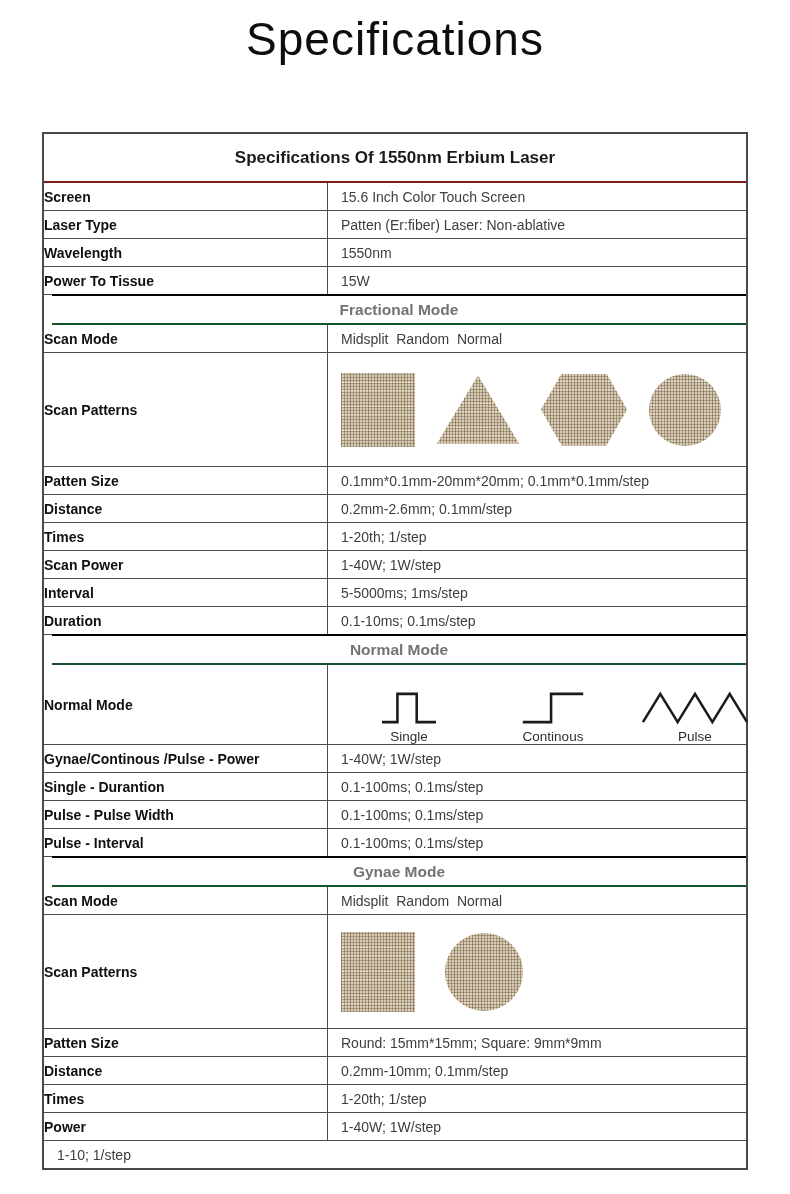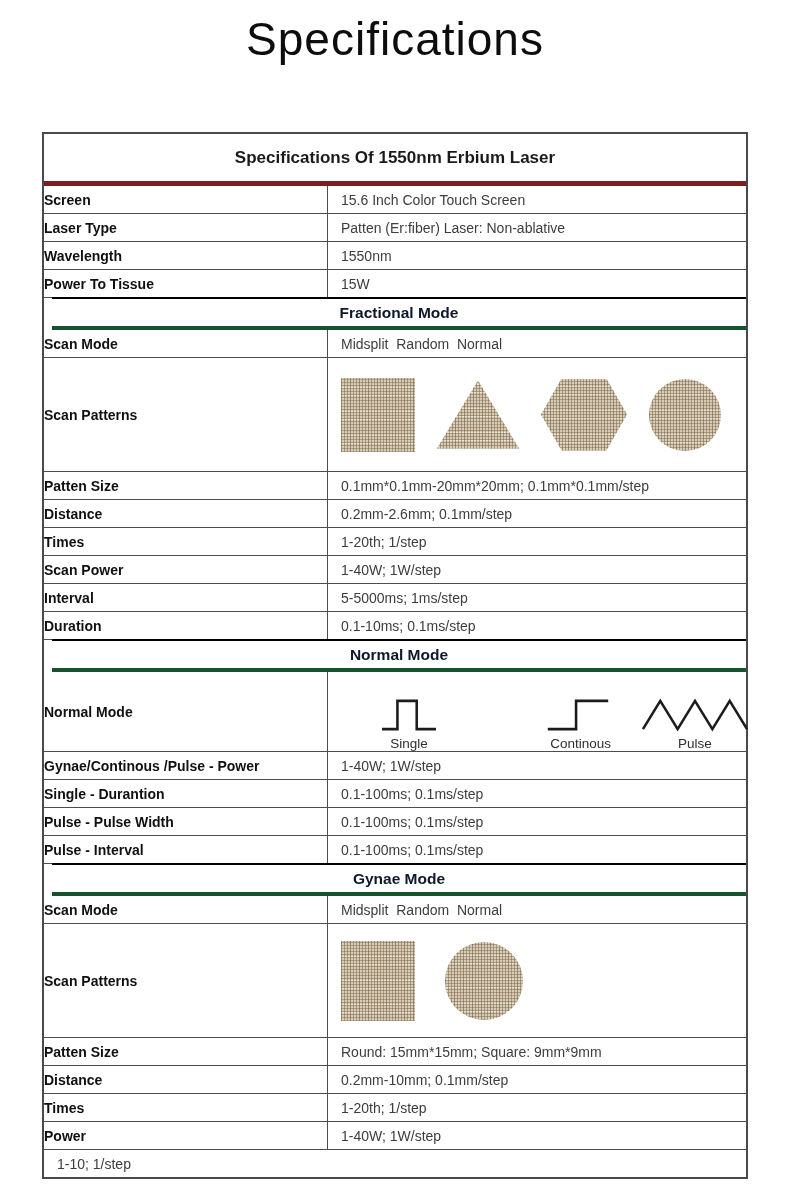--- a/index.html
+++ b/index.html
@@ -22,21 +22,21 @@
   .spec-table{
     width:702px;
     margin:66px auto 0 auto;
     border:2px solid #4a4a4a;
     background:#fff;
   }
   .t-header{
     height:47px;
     display:flex;align-items:center;justify-content:center;
     font-size:17px;font-weight:bold;color:#1a1a1a;
-    border-bottom:5px solid #7f1d1d;
+    border-bottom:2px solid #7f1d1d;
   }
   .t-row{
     display:grid;
     grid-template-columns:284px 1fr;
     border-bottom:1px solid #4d4d4d;
   }
   .t-row:last-child{border-bottom:none;}
   .cell{display:flex;align-items:center;min-height:27px;}
   .cell.label{
     border-right:1px solid #4d4d4d;
@@ -46,23 +46,23 @@
   }
   .cell.value{
     padding-left:13px;
     font-size:14px;
     color:#3d3d3d;
     white-space:pre-wrap;
   }
   .t-section{
     height:27px;
     display:flex;align-items:center;justify-content:center;
-    font-size:15.5px;font-weight:bold;color:#0f172a;
+    font-size:15.5px;font-weight:bold;color:#737373;
     border-top:2px solid #000;
-    border-bottom:4px solid #14532d;
+    border-bottom:2px solid #14532d;
     margin-top:-1px;
     margin-left:8px;
   }
   .patterns-row .cell{min-height:113px;}
   .patterns-strip{
     display:flex;align-items:center;
     padding-left:26px;gap:22px;
   }
   .weave{
     background-color:#d9ccb6;
@@ -80,21 +80,21 @@
   .shape-circle-big{width:78px;height:78px;border-radius:50%;}
   .wave-row .cell{min-height:79px;}
   .wave-strip{
     display:flex;align-items:flex-end;
     width:100%;
   }
   .wave-group{display:flex;flex-direction:column;align-items:center;}
   .wave-group svg{display:block;}
   .wave-caption{font-size:13.5px;color:#2e2e2e;margin-top:3px;}
   .wg-1{margin-left:18px;width:100px;}
-  .wg-2{margin-left:36px;width:116px;align-items:flex-end;}
+  .wg-2{margin-left:36px;width:116px;}
   .wg-3{margin-left:16px;width:136px;}
   .wave-stroke{fill:none;stroke:#1c1c1c;stroke-width:4;}
   .gyn-strip{gap:30px;}
 </style>
 </head>
 <body>
 
 <h1 class="page-title">Specifications</h1>
 
 <div class="spec-table">

